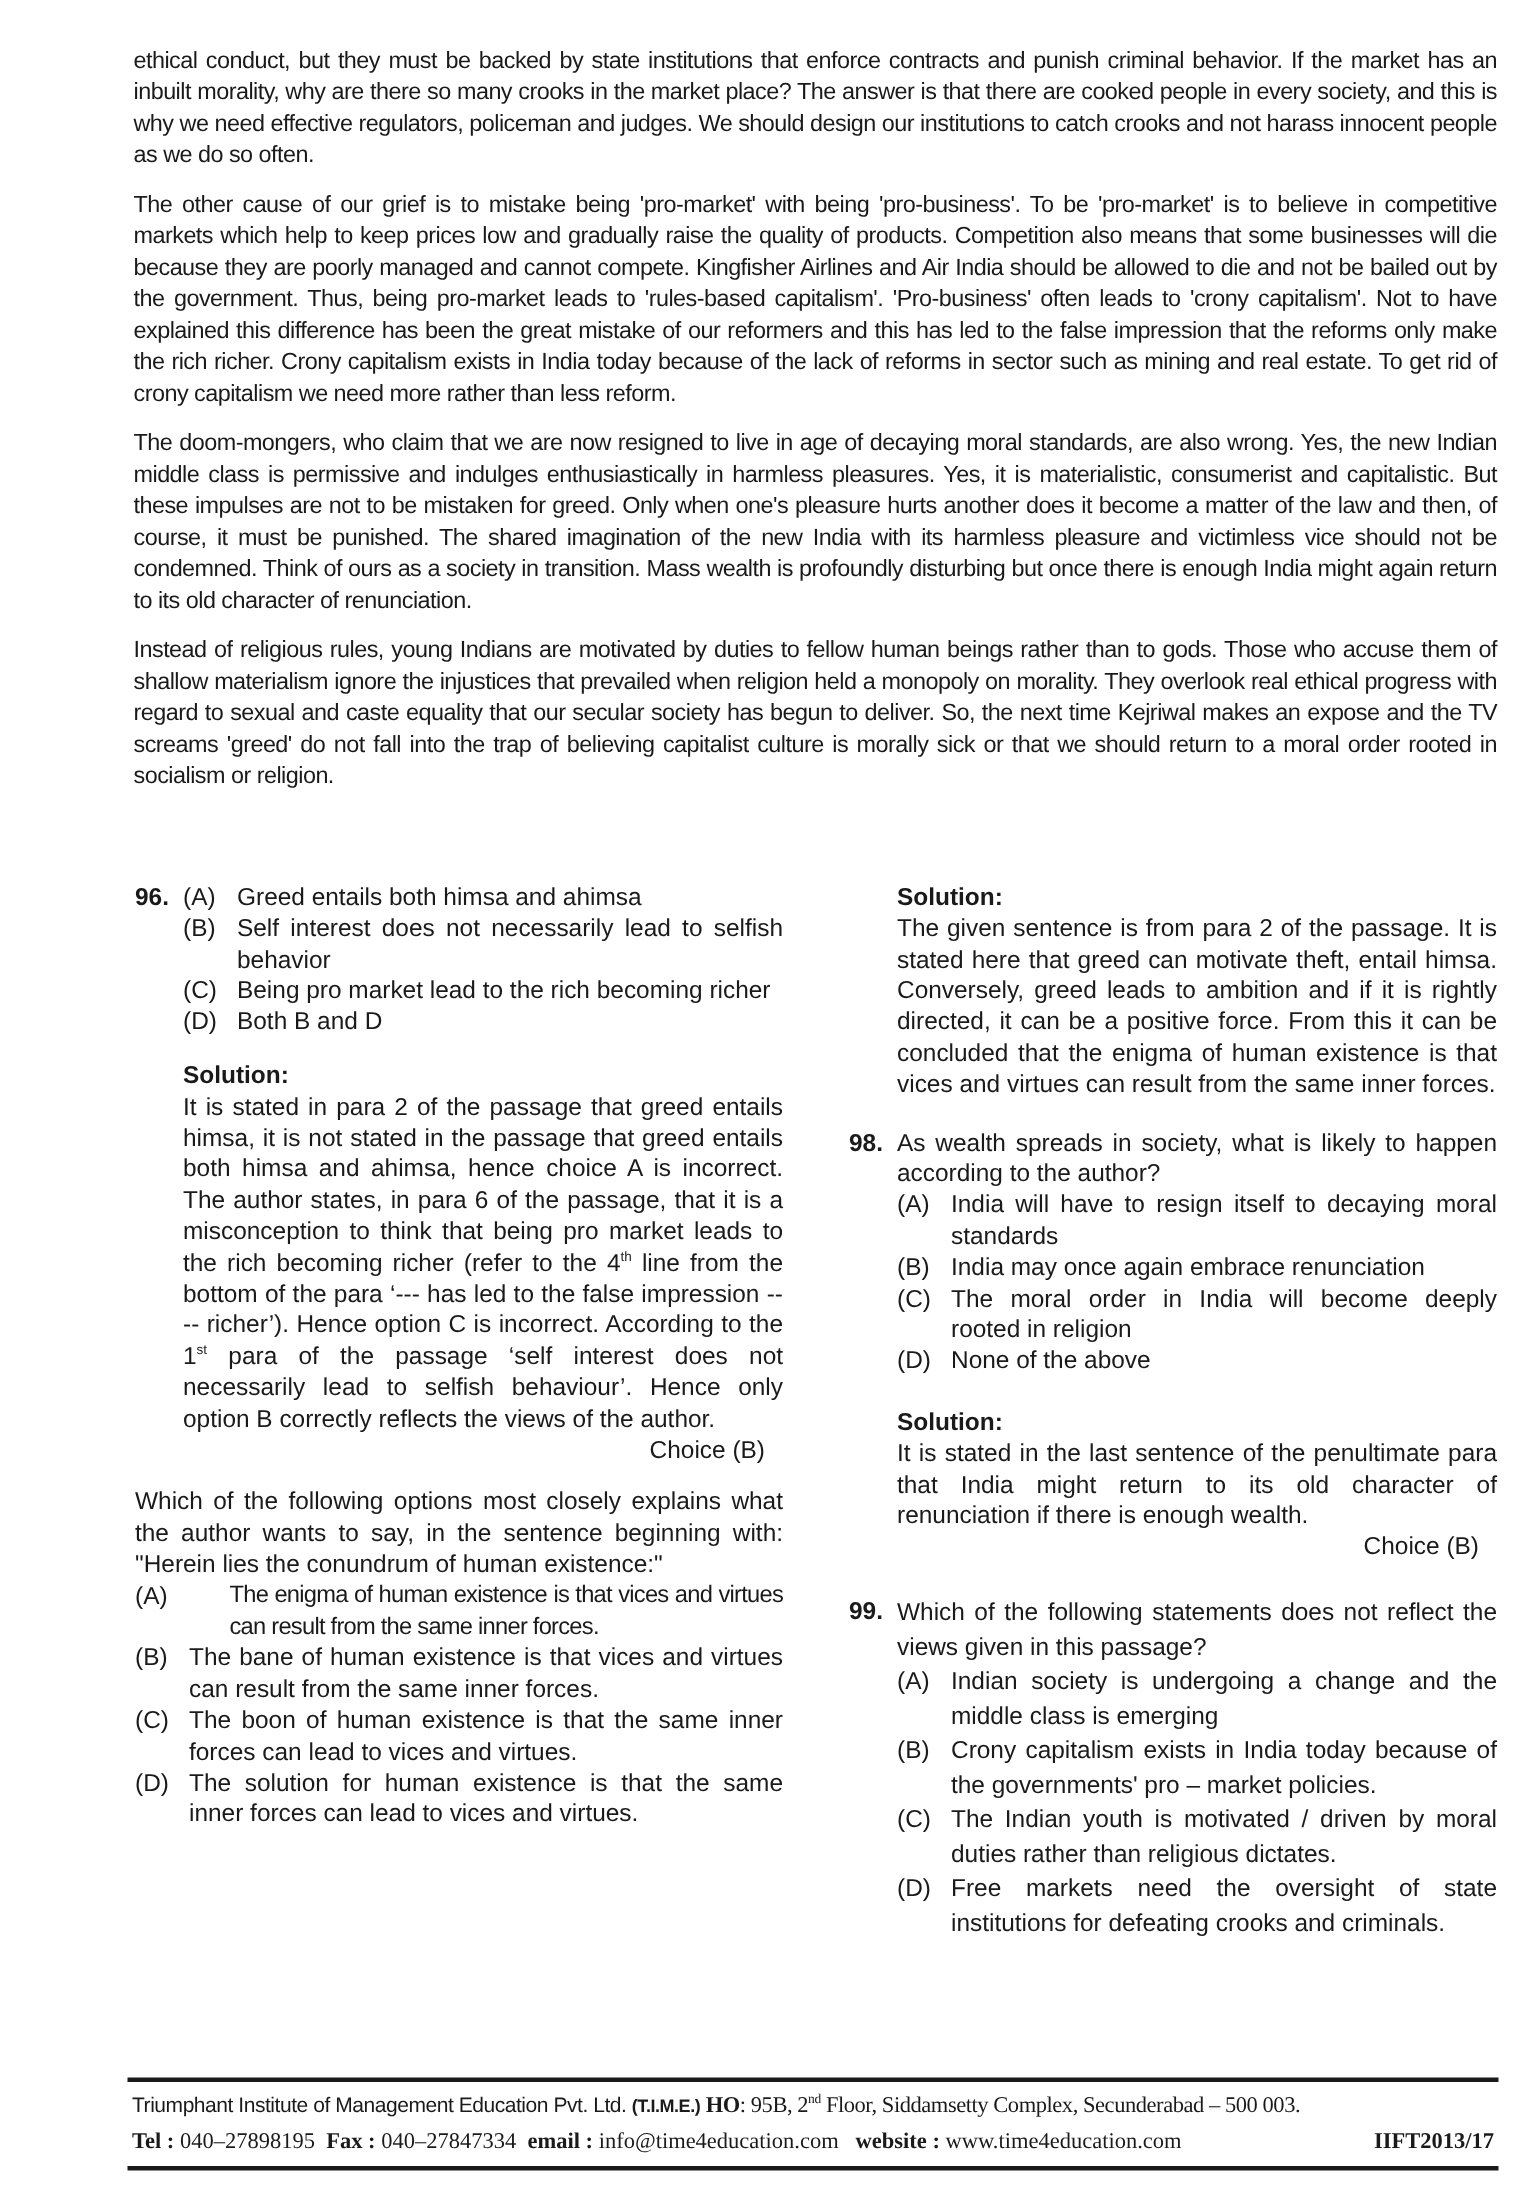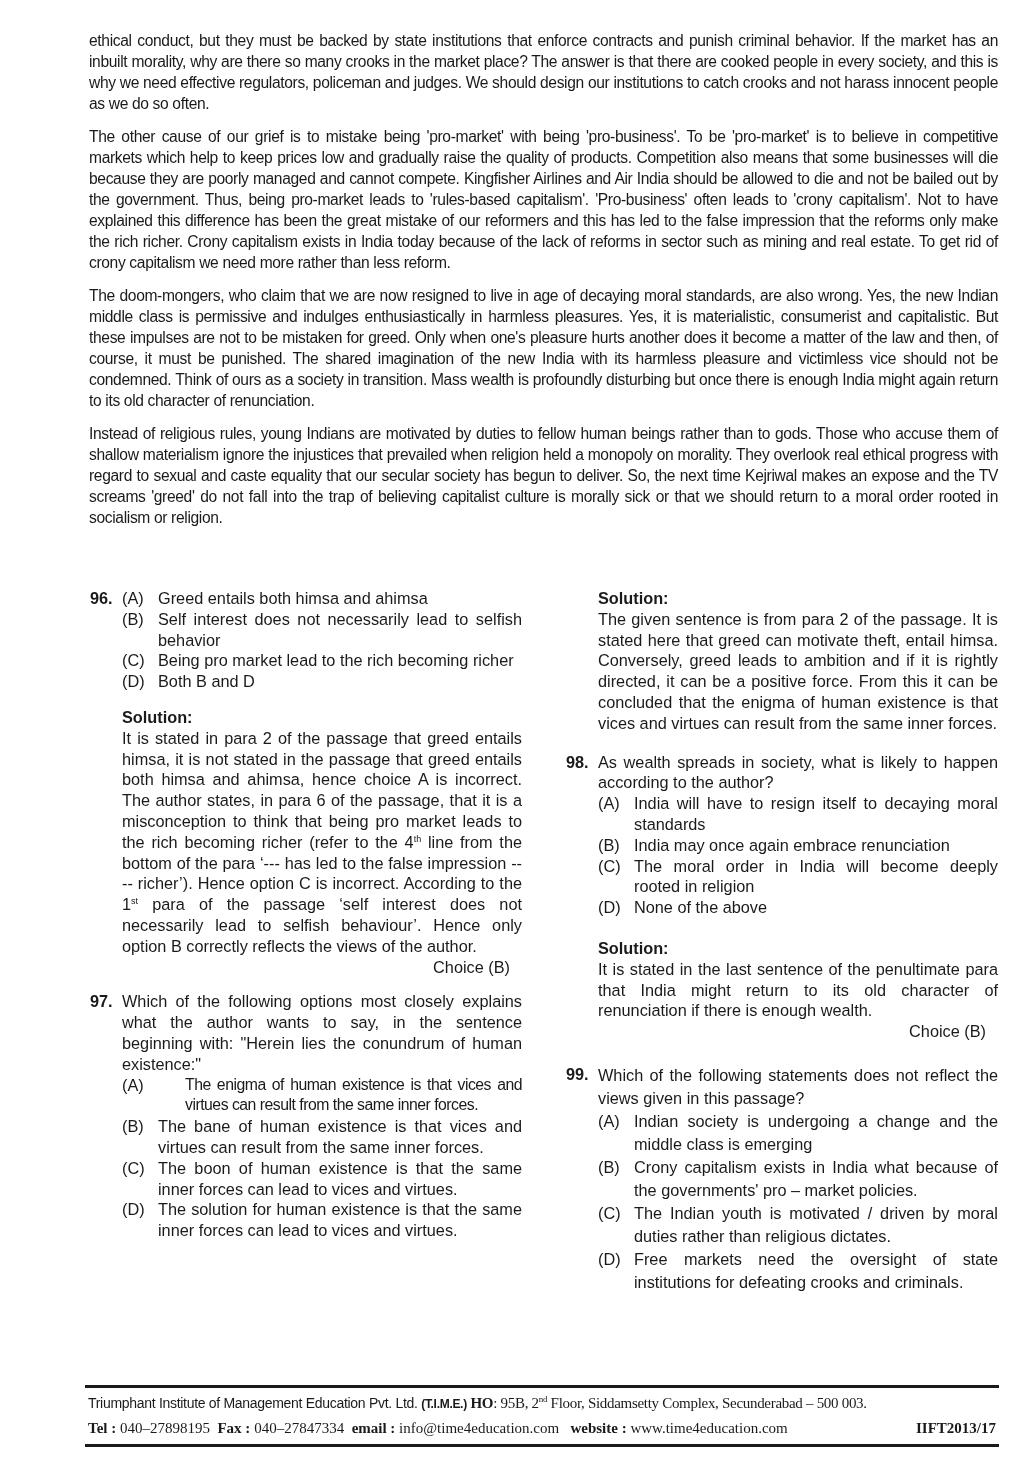--- a/index.html
+++ b/index.html
@@ -61,21 +61,20 @@
         </div>
     </div>
   </div>
   <div class="sol">
     <div class="sol-h">Solution:</div>
     <div class="sol-t"><span>It is stated in para 2 of the passage that greed entails himsa, it is not stated in the passage that greed entails both himsa and ahimsa, hence choice A is incorrect. The author states, in para 6 of the passage, that it is a misconception to think that being pro market leads to the rich becoming richer (refer to the 4</span><sup>th</sup><span> line from the bottom of the para ‘--- has led to the false impression ---- richer’). Hence option C is incorrect. According to the 1</span><sup>st</sup><span> para of the passage ‘self interest does not necessarily lead to selfish behaviour’. Hence only option B correctly reflects the views of the author.</span></div>
     <div class="choice">Choice (B)</div>
   </div>
   <div style="height:14px"></div>
   <div class="q">
-    <div class="qnum">97.</div>
     <div class="qbody">
       <div class="qtext">Which of the following options most closely explains what the author wants to say, in the sentence beginning with: "Herein lies the conundrum of human existence:"</div>
       <div class="opt">
           <span class="opt-l">(A)</span>
           <span class="opt-t cond">The enigma of human existence is that vices and virtues can result from the same inner forces.</span>
         </div>
       <div class="opt">
           <span class="opt-l">(B)</span>
           <span class="opt-t">The bane of human existence is that vices and virtues can result from the same inner forces.</span>
         </div>
@@ -128,21 +127,21 @@
   <div class="q">
     <div class="qnum">99.</div>
     <div class="qbody">
       <div class="qtext" style="line-height:23px">Which of the following statements does not reflect the views given in this passage?</div>
       <div class="opt" style="line-height:23px">
           <span class="opt-l">(A)</span>
           <span class="opt-t">Indian society is undergoing a change and the middle class is emerging</span>
         </div>
       <div class="opt" style="line-height:23px">
           <span class="opt-l">(B)</span>
-          <span class="opt-t">Crony capitalism exists in India what because of the governments' pro – market policies.</span>
+          <span class="opt-t">Crony capitalism exists in India today because of the governments' pro – market policies.</span>
         </div>
       <div class="opt" style="line-height:23px">
           <span class="opt-l">(C)</span>
           <span class="opt-t">The Indian youth is motivated / driven by moral duties rather than religious dictates.</span>
         </div>
       <div class="opt" style="line-height:23px">
           <span class="opt-l">(D)</span>
           <span class="opt-t">Free markets need the oversight of state institutions for defeating crooks and criminals.</span>
         </div>
     </div>

